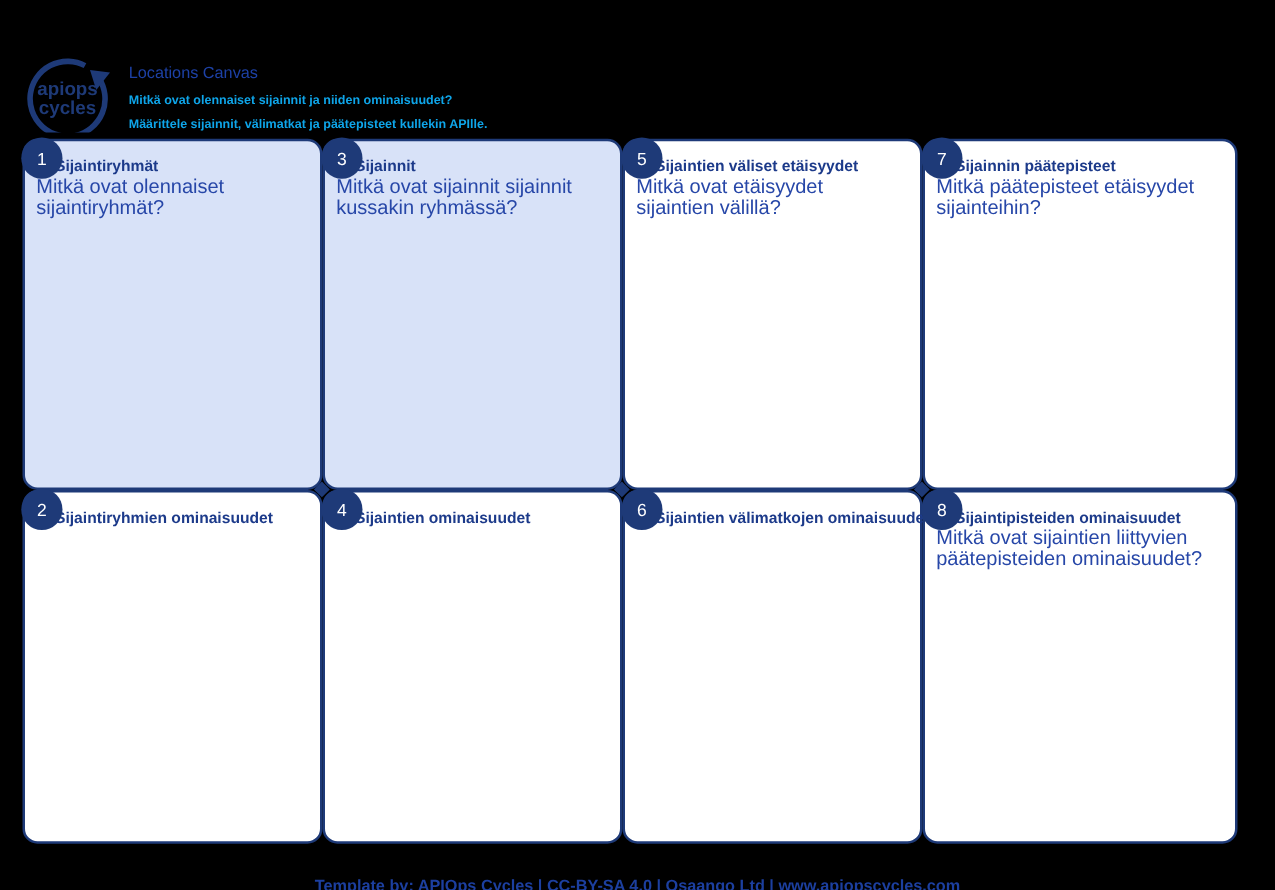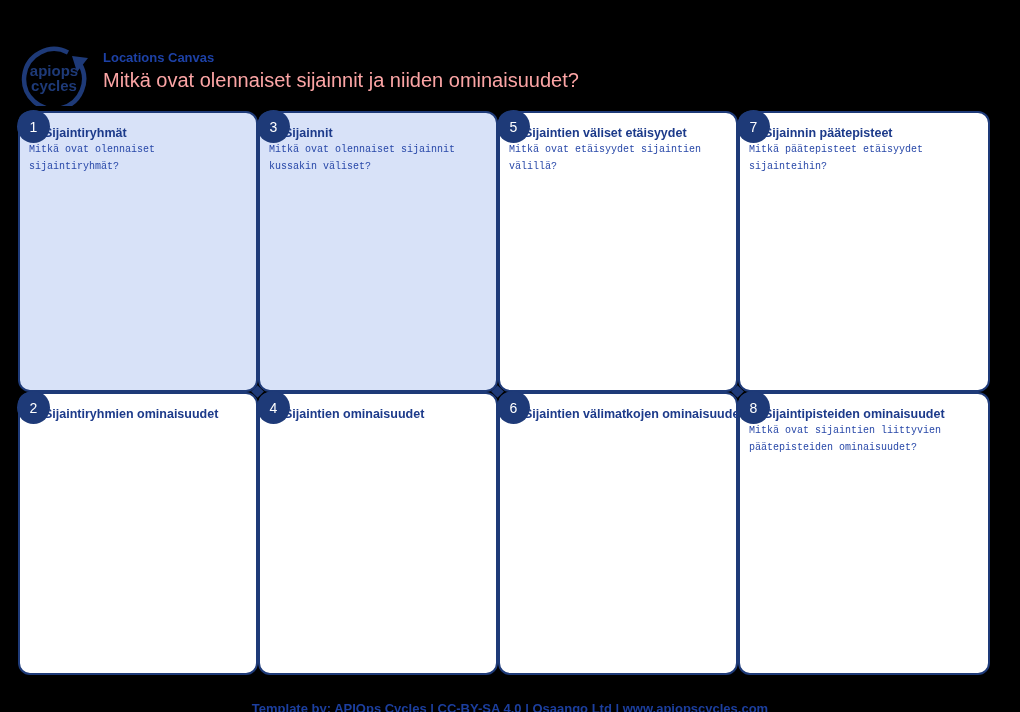--- a/index.html
+++ b/index.html
@@ -2,33 +2,33 @@
 <html><head>
 <meta charset="utf-8">
 <style>
   html,body{margin:0;padding:0;background:#000;}
   .stage{position:relative;width:1020px;height:712px;background:#000;overflow:hidden;
          font-family:"Liberation Sans",sans-serif;margin-top:32px;}
 
   
   .logo{position:absolute;left:8px;top:6px;width:96px;height:68px;}
   .hdr{position:absolute;left:103px;top:18px;width:700px;}
-  .h-title{font-size:13px;font-weight:bold;color:#1d41a6;margin:0 0 6px 0;}
-  .h-sub{font-size:20px;font-weight:normal;color:#fca5a5;line-height:19px;margin:0;}
+  .h-title{font-size:13px;font-weight:normal;color:#1d41a6;margin:0 0 6px 0;}
+  .h-sub{font-size:10px;font-weight:bold;color:#0ea5e9;line-height:19px;margin:0;}
 
   
   .box{position:absolute;box-sizing:border-box;background:#fff;border:2px solid #1e3a78;
        border-radius:12px;}
   .box.light{background:#d8e2f8;}
   .badge{position:absolute;top:-3px;left:-3px;width:33px;height:33px;border-radius:50%;
          background:#1e3a78;color:#fff;font-size:14px;display:flex;align-items:center;
          justify-content:center;}
   .box-title{margin:13px 0 1px 24px;font-size:12.5px;font-weight:bold;color:#1c3a8a;
              white-space:nowrap;}
-  .box-q{margin:0 22px 0 9px;font-size:10px;color:#2747a8;line-height:17px;font-family:Liberation Mono, monospace;}
+  .box-q{margin:0 22px 0 9px;font-size:16px;color:#2747a8;line-height:17px;}
 
   
   .joint{position:absolute;width:9px;height:9px;background:#1e3a78;transform:rotate(45deg);}
 
   
   .footer{position:absolute;left:0;top:669px;width:1020px;text-align:center;
           font-size:13px;font-weight:bold;color:#1c3f9f;}
 
   svg text{font-family:"Liberation Sans",sans-serif;}
 </style>
@@ -42,32 +42,33 @@
       <path d="M 60 14.5 A 30 30 0 1 0 71.2 24.7" fill="none" stroke="#1e3a78" stroke-width="4.5"></path>
       <polygon points="64,18 80,20 69,34" fill="#1e3a78"></polygon>
       <text x="46" y="38" text-anchor="middle" font-size="15" font-weight="bold" fill="#1e3a78">apiops</text>
       <text x="46" y="53" text-anchor="middle" font-size="15" font-weight="bold" fill="#1e3a78">cycles</text>
     </svg>
   </div>
 
   <div class="hdr">
     <p class="h-title">Locations Canvas</p>
     <p class="h-sub">Mitkä ovat olennaiset sijainnit ja niiden ominaisuudet?</p>
+    <p class="h-sub">Määrittele sijainnit, välimatkat ja päätepisteet kullekin APIlle.</p>
   </div>
 
   <section class="box light" style="left:18px;top:79px;width:240px;height:281px">
     <div class="badge">1</div>
     <h2 class="box-title">Sijaintiryhmät</h2>
     <p class="box-q">Mitkä ovat olennaiset sijaintiryhmät?</p>
   </section>
 
   <section class="box light" style="left:258px;top:79px;width:240px;height:281px">
     <div class="badge">3</div>
     <h2 class="box-title">Sijainnit</h2>
-    <p class="box-q">Mitkä ovat olennaiset sijainnit kussakin väliset?</p>
+    <p class="box-q">Mitkä ovat sijainnit sijainnit kussakin ryhmässä?</p>
   </section>
 
   <section class="box" style="left:498px;top:79px;width:240px;height:281px">
     <div class="badge">5</div>
     <h2 class="box-title">Sijaintien väliset etäisyydet</h2>
     <p class="box-q">Mitkä ovat etäisyydet sijaintien välillä?</p>
   </section>
 
   <section class="box" style="left:738px;top:79px;width:252px;height:281px">
     <div class="badge">7</div>

